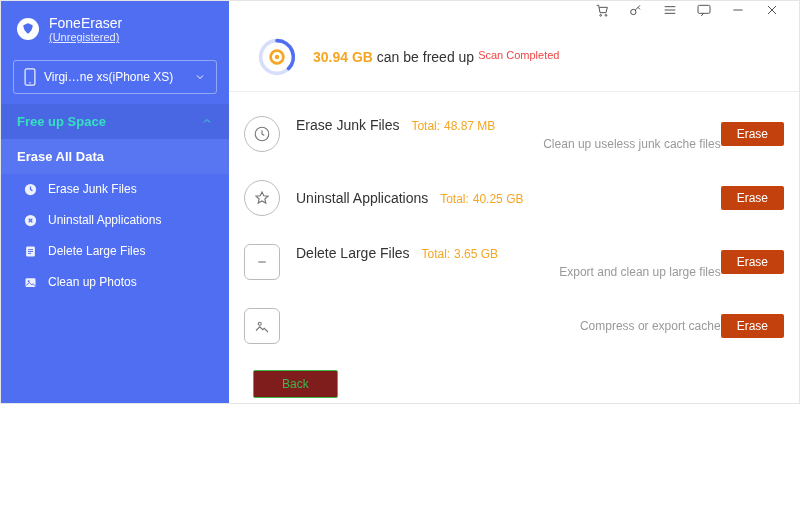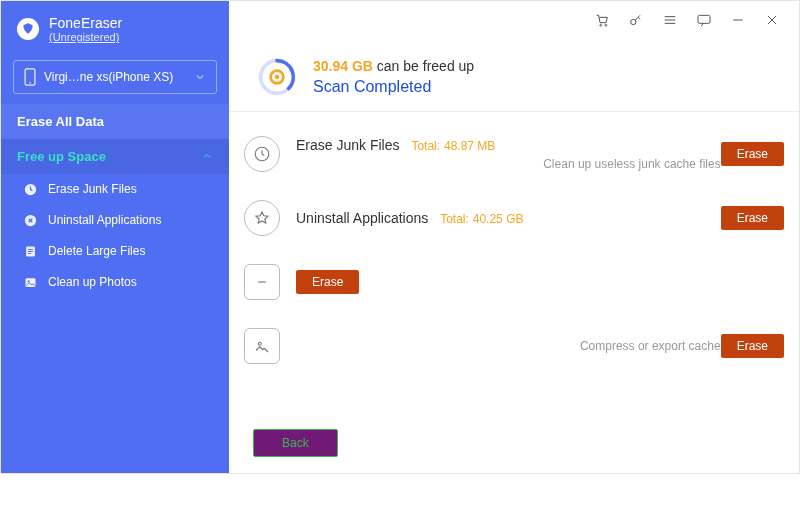--- a/index.html
+++ b/index.html
@@ -1,17 +1,17 @@
 <!DOCTYPE html>
 <html><head>
 <meta charset="utf-8">
 <style>
   * { box-sizing: border-box; margin: 0; padding: 0; font-family: -apple-system, BlinkMacSystemFont, "Segoe UI", Arial, sans-serif; }
   body { width: 800px; height: 530px; overflow: hidden; background: #fff; }
-  .app { display: flex; width: 800px; height: 474px; border: 1px solid #e5e5e5; }
+  .app { display: flex; width: 800px; height: 404px; border: 1px solid #e5e5e5; }
   
   
   .sidebar { width: 228px; background: #4f6ef2; color: #fff; display: flex; flex-direction: column; }
   .brand { display: flex; align-items: center; gap: 10px; padding: 14px 16px 10px; }
   .brand-logo { width: 22px; height: 22px; border-radius: 50%; background: #fff; display: flex; align-items: center; justify-content: center; }
   .brand-logo svg { width: 14px; height: 14px; fill: #4f6ef2; }
   .brand-text { display: flex; flex-direction: column; line-height: 1.15; }
   .brand-text .title { font-size: 14px; font-weight: 500; }
   .brand-text .sub { font-size: 11px; opacity: .85; text-decoration: underline; }
   
@@ -31,39 +31,39 @@
   .sub-item svg { width: 15px; height: 15px; fill: #fff; opacity:.9; }
   
   
   .main { flex: 1; display: flex; flex-direction: column; background:#fff;}
   .titlebar { height: 38px; display:flex; align-items:center; justify-content:flex-end; gap:16px; padding: 0 18px 0 0; color:#555; }
   .titlebar .tb-icon { width:18px; height:18px; display:flex; align-items:center; justify-content:center; cursor:pointer; }
   .titlebar svg { width:16px; height:16px; stroke:#555; fill:none; stroke-width:1.5; }
   
   .summary { display:flex; align-items:center; gap:16px; padding: 18px 28px 14px; border-bottom:1px solid #eee;}
   .summary-icon { width:40px; height:40px; display:flex; align-items:center; justify-content:center;}
-  .summary-text { display:flex; flex-direction:column; gap:4px;}
+  .summary-text { display:flex; flex-direction:row; gap:4px;}
   .summary-line1 { font-size:14px; color:#333; }
   .summary-line1 .val { color:#f5a623; font-weight:600; }
-  .summary-line2 { font-size:16px; color:#1d4ed8; }
+  .summary-line2 { font-size:11px; color:#ef4444; }
   
   .list { padding: 10px 11px 0; }
   .row { display:flex; align-items:center; padding: 14px 4px; }
   .row-icon { width:36px; height:36px; border:1.5px solid #bbb; border-radius:50%; display:flex; align-items:center; justify-content:center; margin-right:16px; flex-shrink:0;}
   .row-icon svg { width:18px; height:18px; stroke:#777; fill:none; stroke-width:1.5; }
   .row-icon.square { border-radius:6px; }
   .row-text { flex:1; display:flex; flex-direction:column; gap:4px;}
   .row-title { font-size:14px; color:#333; }
   .row-title .total-lbl { color:#f5a623; font-size:12px; margin-left:8px; }
   .row-title .total-val { color:#f5a623; font-size:12px; }
   .row-sub { font-size:12px; color:#999;text-align:right; }
   .erase-btn { background:#c2410c; color:#fff; border:none; padding:5px 16px; font-size:12px; border-radius:2px; cursor:pointer; }
   
   .footer { margin-top:auto; padding: 12px 24px 16px; }
-  .back-btn { background:#701a75; border:1px solid #36b94f; color:#36b94f; padding:6px 28px; font-size:12px; border-radius:2px; cursor:pointer; }
+  .back-btn { background:#7f1d1d; border:1px solid #36b94f; color:#36b94f; padding:6px 28px; font-size:12px; border-radius:2px; cursor:pointer; }
 </style>
 </head>
 <body>
 
 <div class="app">
 
   <aside class="sidebar">
     <div class="brand">
       <div class="brand-logo">
         <svg viewBox="0 0 24 24">
@@ -82,28 +82,28 @@
             <rect x="1" y="1" width="12" height="20" rx="2" fill="none" stroke="#fff" stroke-width="1.5"></rect>
             <circle cx="7" cy="18" r="1" fill="#fff"></circle>
           </svg>
         <span>Virgi…ne xs(iPhone XS)</span>
       </span>
       <svg class="chev" viewBox="0 0 24 24">
           <path d="M6 9l6 6 6-6" stroke="#fff" fill="none" stroke-width="2"></path>
         </svg>
     </div>
 
-    <div class="nav-item bold group-hdr">
-      <span>Erase All Data</span>
-    </div>
     <div class="nav-item bold active">
       <span>Free up Space</span>
       <svg class="chev-up" viewBox="0 0 24 24">
           <path d="M6 15l6-6 6 6" stroke="#35e0c1" fill="none" stroke-width="2"></path>
         </svg>
+    </div>
+    <div class="nav-item bold group-hdr">
+      <span>Erase All Data</span>
     </div>
     <div class="sub-nav">
       <div class="sub-item">
         <svg viewBox="0 0 24 24">
             <circle cx="12" cy="12" r="9" fill="#fff"></circle>
             <path d="M12 7v5l3 2" stroke="#4f6ef2" stroke-width="2" fill="none"></path>
           </svg>
         <span>Erase Junk Files</span>
       </div>
       <div class="sub-item">
@@ -222,20 +222,28 @@
         </div>
         <button class="erase-btn">Erase</button>
       </div>
 
       <div class="row">
         <div class="row-icon square">
             <svg viewBox="0 0 24 24">
               <path d="M7 12h10"></path>
             </svg>
           </div>
+        <div class="row-text">
+          <div class="row-title">
+            <span>Delete Large Files</span>
+            <span class="total-lbl">Total:</span>
+            <span class="total-val">3.65 GB</span>
+          </div>
+          <div class="row-sub">Export and clean up large files</div>
+        </div>
         <button class="erase-btn">Erase</button>
       </div>
 
       <div class="row">
         <div class="row-icon square">
             <svg viewBox="0 0 24 24">
               <circle cx="9" cy="9" r="2"></circle>
               <path d="M4 18l5-5 4 4 2-2 5 5"></path>
             </svg>
           </div>

